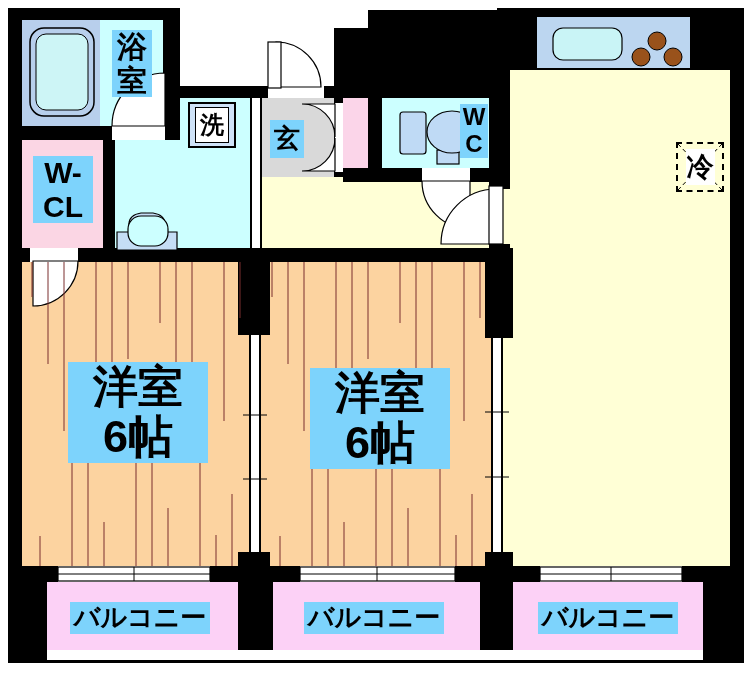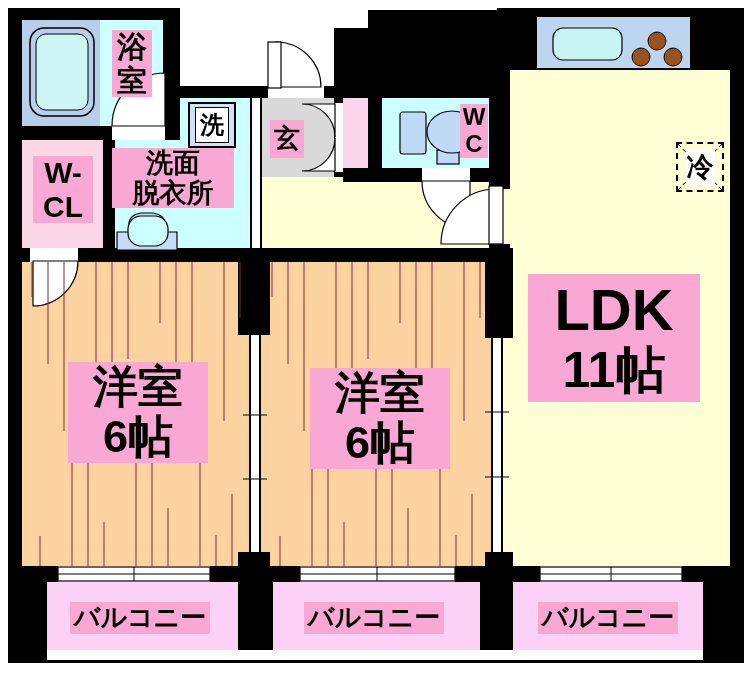--- a/index.html
+++ b/index.html
@@ -8,21 +8,21 @@
     --balconypink:#fcd1f6; --counter:#bcd6f0; --sink:#c9f4f6; --burner:#99521b;
     --toilet:#bfdaf5; --texture:#7b2f2f; --wall:#000000;
   }
   html,body{margin:0;padding:0;background:#fff;}
   #plan{position:relative;width:752px;height:683px;background:#fff;overflow:hidden;
         font-family:"Liberation Sans","DejaVu Sans",sans-serif;}
   .fill{position:absolute;}
   .wall{position:absolute;background:var(--wall);}
   .gap{position:absolute;background:#fff;}
   .thin{position:absolute;background:#fff;border-left:2px solid #000;border-right:2px solid #000;box-sizing:border-box;}
-  .lbl{position:absolute;background:#f9a8d4;color:#000;display:flex;flex-direction:column;
+  .lbl{position:absolute;background:#7dd3fc;color:#000;display:flex;flex-direction:column;
        align-items:center;justify-content:center;font-weight:600;line-height:1.12;text-align:center;}
   .lbl span{display:block;white-space:pre;}
   .lbl.wrap span{white-space:normal;word-break:break-all;}
   #fix{position:absolute;left:0;top:0;pointer-events:none;}
   #washerbox{position:absolute;left:188px;top:102px;width:48px;height:46px;background:#cfe3f8;
        border:2px solid #000;box-sizing:border-box;display:flex;align-items:center;justify-content:center;}
   #washerbox .inner{background:#fff;border:1px solid #000;padding:1px 4px;font-size:24px;font-weight:600;}
   #fridge{position:absolute;left:676px;top:142px;width:48px;height:50px;border:2px dashed #000;
        box-sizing:border-box;display:flex;align-items:center;justify-content:center;}
   #fridge .inner{background:#fff;font-size:27px;font-weight:600;padding:0 1px;z-index:2;}
@@ -218,35 +218,27 @@
     <span class="inner">冷</span>
   </div>
 
   <div class="lbl wrap" style="left:112px;top:30px;width:40px;font-size:30px;">
     <span>浴室</span>
   </div>
   <div class="lbl" style="left:33px;top:156px;width:60px;font-size:30px;">
     <span>W-</span>
       <span>CL</span>
   </div>
-  <div class="lbl" style="left:112px;top:148px;width:122px;font-size:27px;">
-    <span>洗面</span>
-      <span>脱衣所</span>
-  </div>
   <div class="lbl" style="left:270px;top:120px;width:34px;height:38px;font-size:26px;">
     <span>玄</span>
   </div>
   <div class="lbl" style="left:460px;top:104px;width:28px;font-size:24px;">
     <span>W</span>
       <span>C</span>
   </div>
-  <div class="lbl" style="left:528px;top:274px;width:172px;height:128px;">
-    <span style="font-size:58px;">LDK</span>
-    <span style="font-size:50px;">11帖</span>
-  </div>
   <div class="lbl" style="left:68px;top:362px;width:140px;font-size:45px;">
     <span>洋室</span>
       <span>6帖</span>
   </div>
   <div class="lbl" style="left:310px;top:368px;width:140px;font-size:45px;">
     <span>洋室</span>
       <span>6帖</span>
   </div>
   <div class="lbl" style="left:70px;top:602px;width:140px;height:32px;font-size:26px;">
     <span>バルコニー</span>

